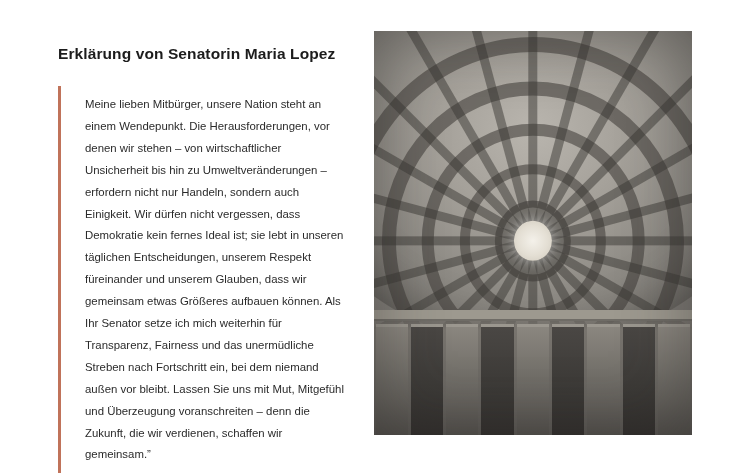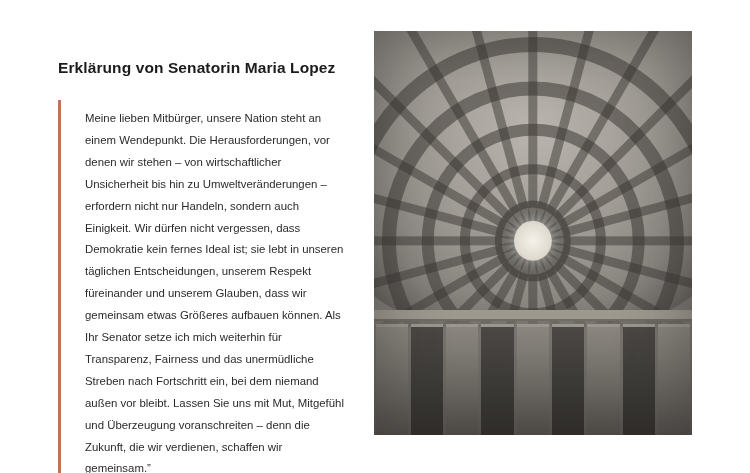--- a/index.html
+++ b/index.html
@@ -34,21 +34,21 @@
     width: 360px;
     padding-left: 58px;
     padding-top: 42px;
     box-sizing: border-box;
   }
   .headline {
     font-size: 15.5px;
     font-weight: bold;
     color: #1c1c1c;
     letter-spacing: 0.1px;
-    margin: 16px 0 22px 0;
+    margin: 2px 0 22px 0;
     line-height: 1.3;
   }
   .quote-block {
     display: flex;
     flex-direction: row;
   }
   .quote-bar {
     width: 3px;
     background: #c0735a;
     flex: 0 0 3px;

